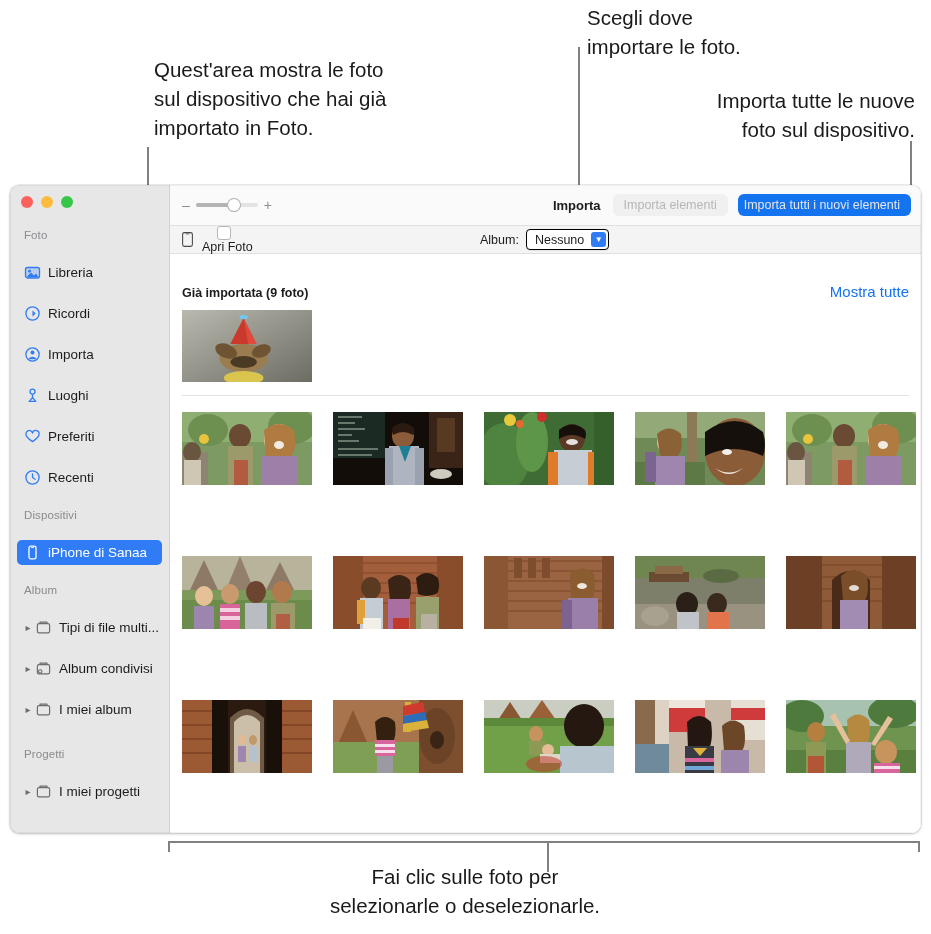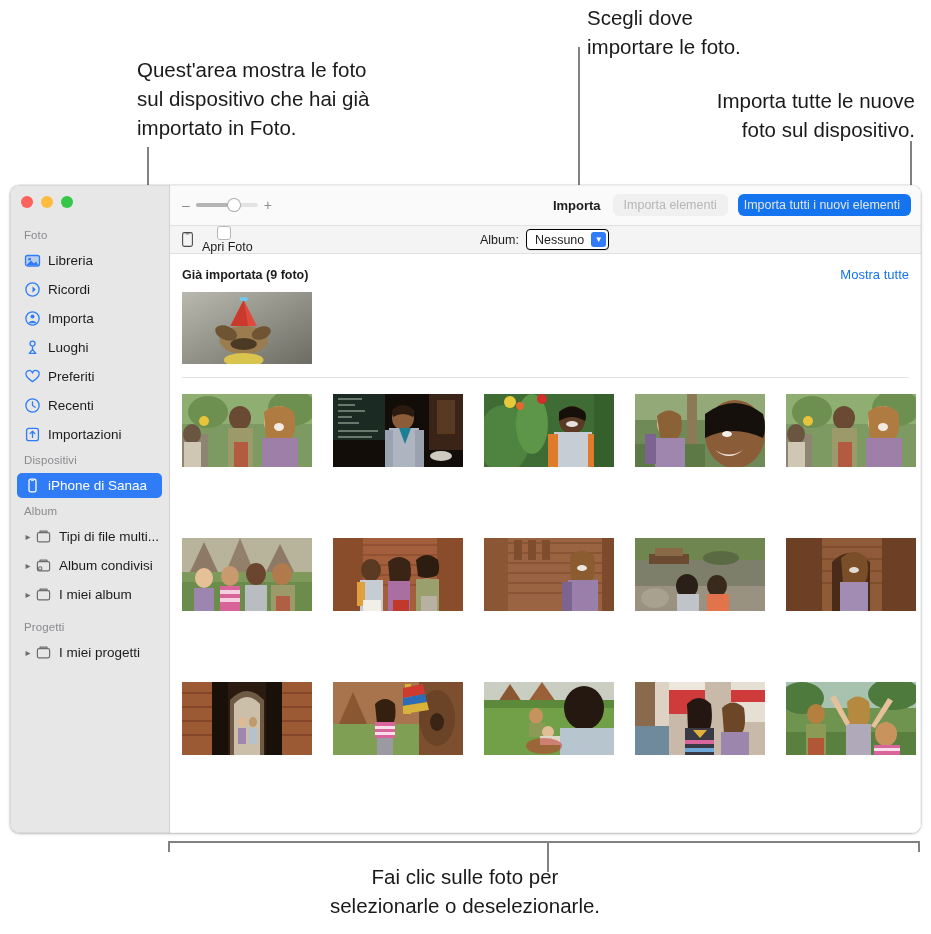--- a/index.html
+++ b/index.html
@@ -22,21 +22,21 @@
 
   
   .callout-text {
     position: absolute;
     color: #1a1a1a;
     font-size: 20.5px;
     line-height: 29px;
     font-family: "Liberation Sans", sans-serif;
     white-space: pre-line;
   }
-  #callout-left      { left: 137px; top: 55px;  width: 400px; text-align: left; }
+  #callout-left      { left: 154px; top: 55px;  width: 400px; text-align: left; }
   #callout-top-mid   { left: 587px; top: 3px;   width: 260px; text-align: left; }
   #callout-top-right { left: 595px; top: 86px;  width: 320px; text-align: right; }
   #callout-bottom    { left: 145px; top: 862px; width: 640px; text-align: center; }
 
   
   .line-v {
     position: absolute;
     width: 2px;
     background: #818181;
   }
@@ -101,21 +101,21 @@
     font-size: 11.5px;
     color: #8b8b8f;
     padding: 3px 0 3px 14px;
     font-family: "Liberation Sans", sans-serif;
     letter-spacing: 0.1px;
   }
   .sb-item {
     display: flex;
     align-items: center;
     height: 25px;
-    margin: 4px 7px;
+    margin: 16px 7px;
     padding-left: 7px;
     border-radius: 5px;
     font-size: 13.5px;
     color: #1c1c1e;
     box-sizing: border-box;
   }
   .sb-item.selected {
     background: #2f7cf6;
     color: #ffffff;
   }
@@ -295,22 +295,23 @@
     align-items: baseline;
     padding-top: 13px;
   }
   .section-title {
     font-size: 12.5px;
     font-weight: bold;
     color: #1c1c1e;
   }
   .section-link {
     margin-left: auto;
-    font-size: 13px;
+    font-size: 15px;
     color: #1473ef;
+    margin-top: 16px;
   }
   .imported-row {
     padding-top: 10px;
     padding-bottom: 13px;
     display: flex;
     gap: 12px;
   }
   .divider {
     height: 1px;
     background: #e3e3e3;
@@ -452,29 +453,20 @@
         <div class="sb-item">
           <span class="sb-icon">
             <svg viewBox="0 0 17 17" fill="none">
                 <circle cx="8.5" cy="8.5" r="6.6" stroke="#2f7cf6" stroke-width="1.3"></circle>
                 <path d="M8.5 4.8 L8.5 8.5 L11.2 10.2" stroke="#2f7cf6" stroke-width="1.3" stroke-linecap="round"></path>
               </svg>
           </span>
           <span class="sb-label">Recenti</span>
         </div>
 
-        <div class="sb-item">
-          <span class="sb-icon">
-            <svg viewBox="0 0 17 17" fill="none">
-                <rect x="2.6" y="2.4" width="11.8" height="12.2" rx="2.2" stroke="#2f7cf6" stroke-width="1.3"></rect>
-                <path d="M8.5 11.4 L8.5 5.4 M6.2 7.6 L8.5 5.2 L10.8 7.6" stroke="#2f7cf6" stroke-width="1.3" stroke-linecap="round" stroke-linejoin="round"></path>
-              </svg>
-          </span>
-          <span class="sb-label">Importazioni</span>
-        </div>
 
         <div class="sb-header">Dispositivi</div>
 
         <div class="sb-item selected">
           <span class="sb-icon">
             <svg viewBox="0 0 17 17" fill="none">
                 <rect x="5" y="2.2" width="7" height="12.6" rx="1.6" stroke="currentColor" stroke-width="1.3"></rect>
                 <path d="M7.4 3.6 h2.2" stroke="currentColor" stroke-width="0.9" stroke-linecap="round"></path>
               </svg>
           </span>

